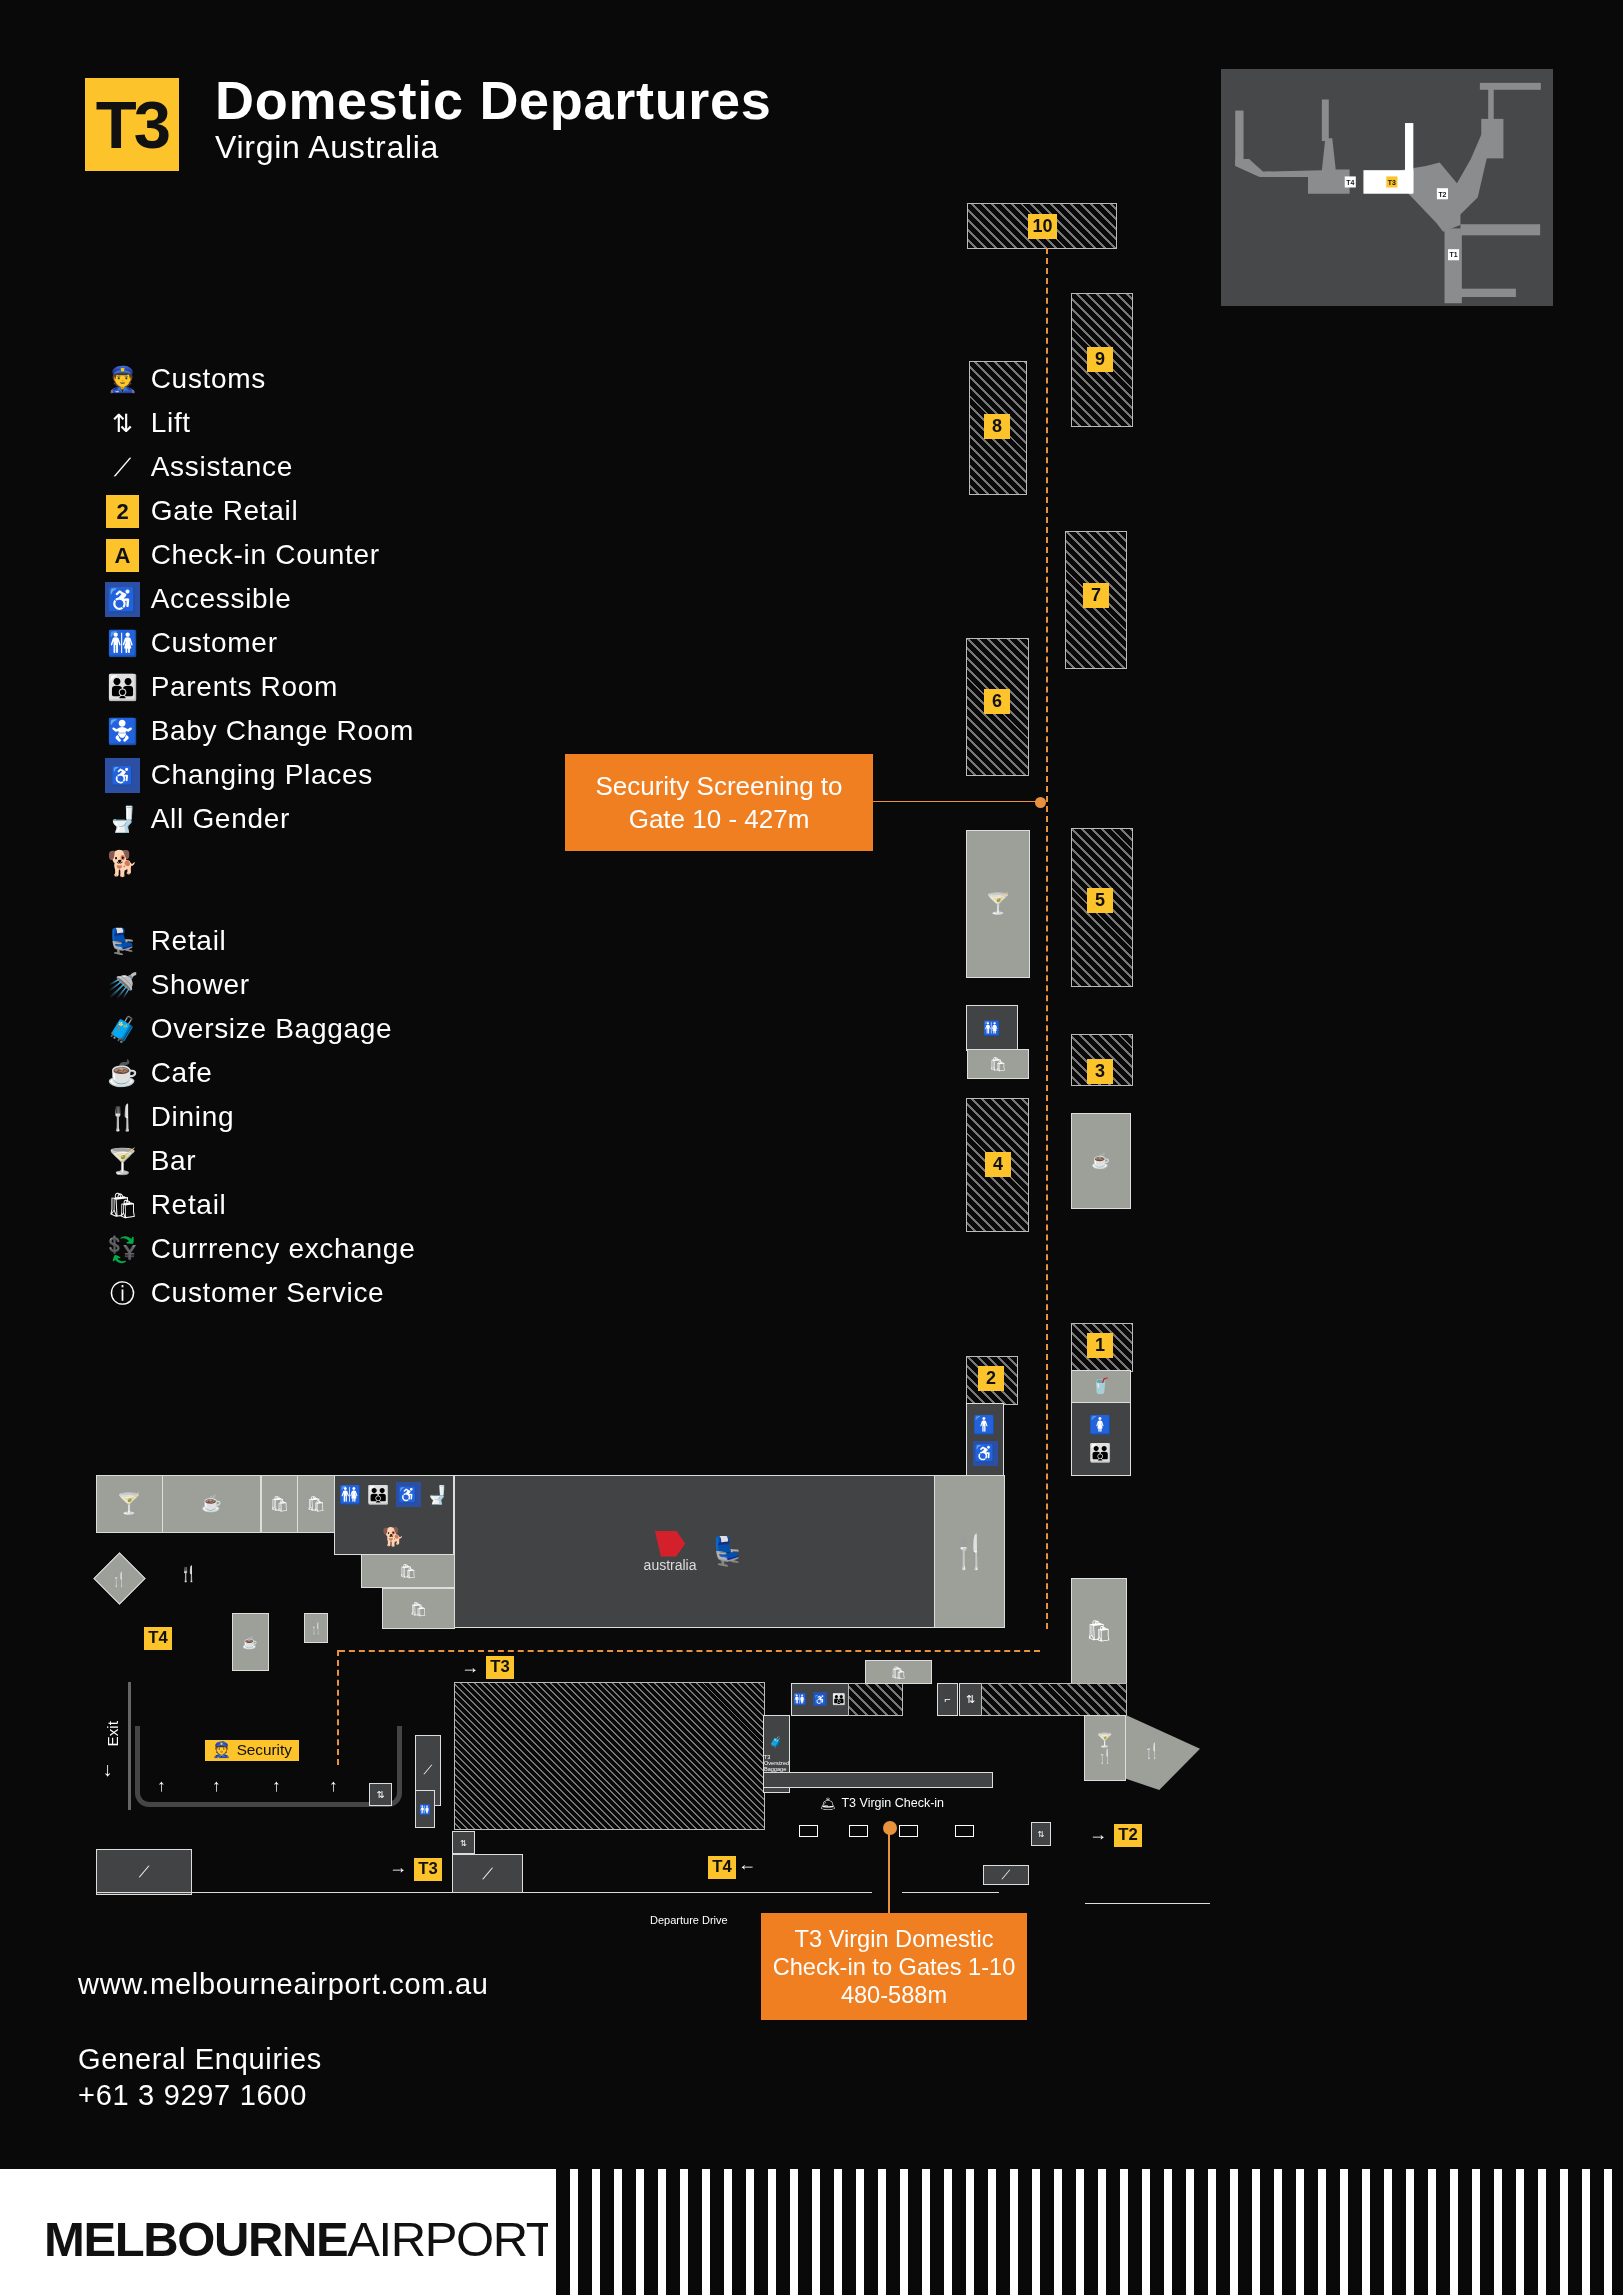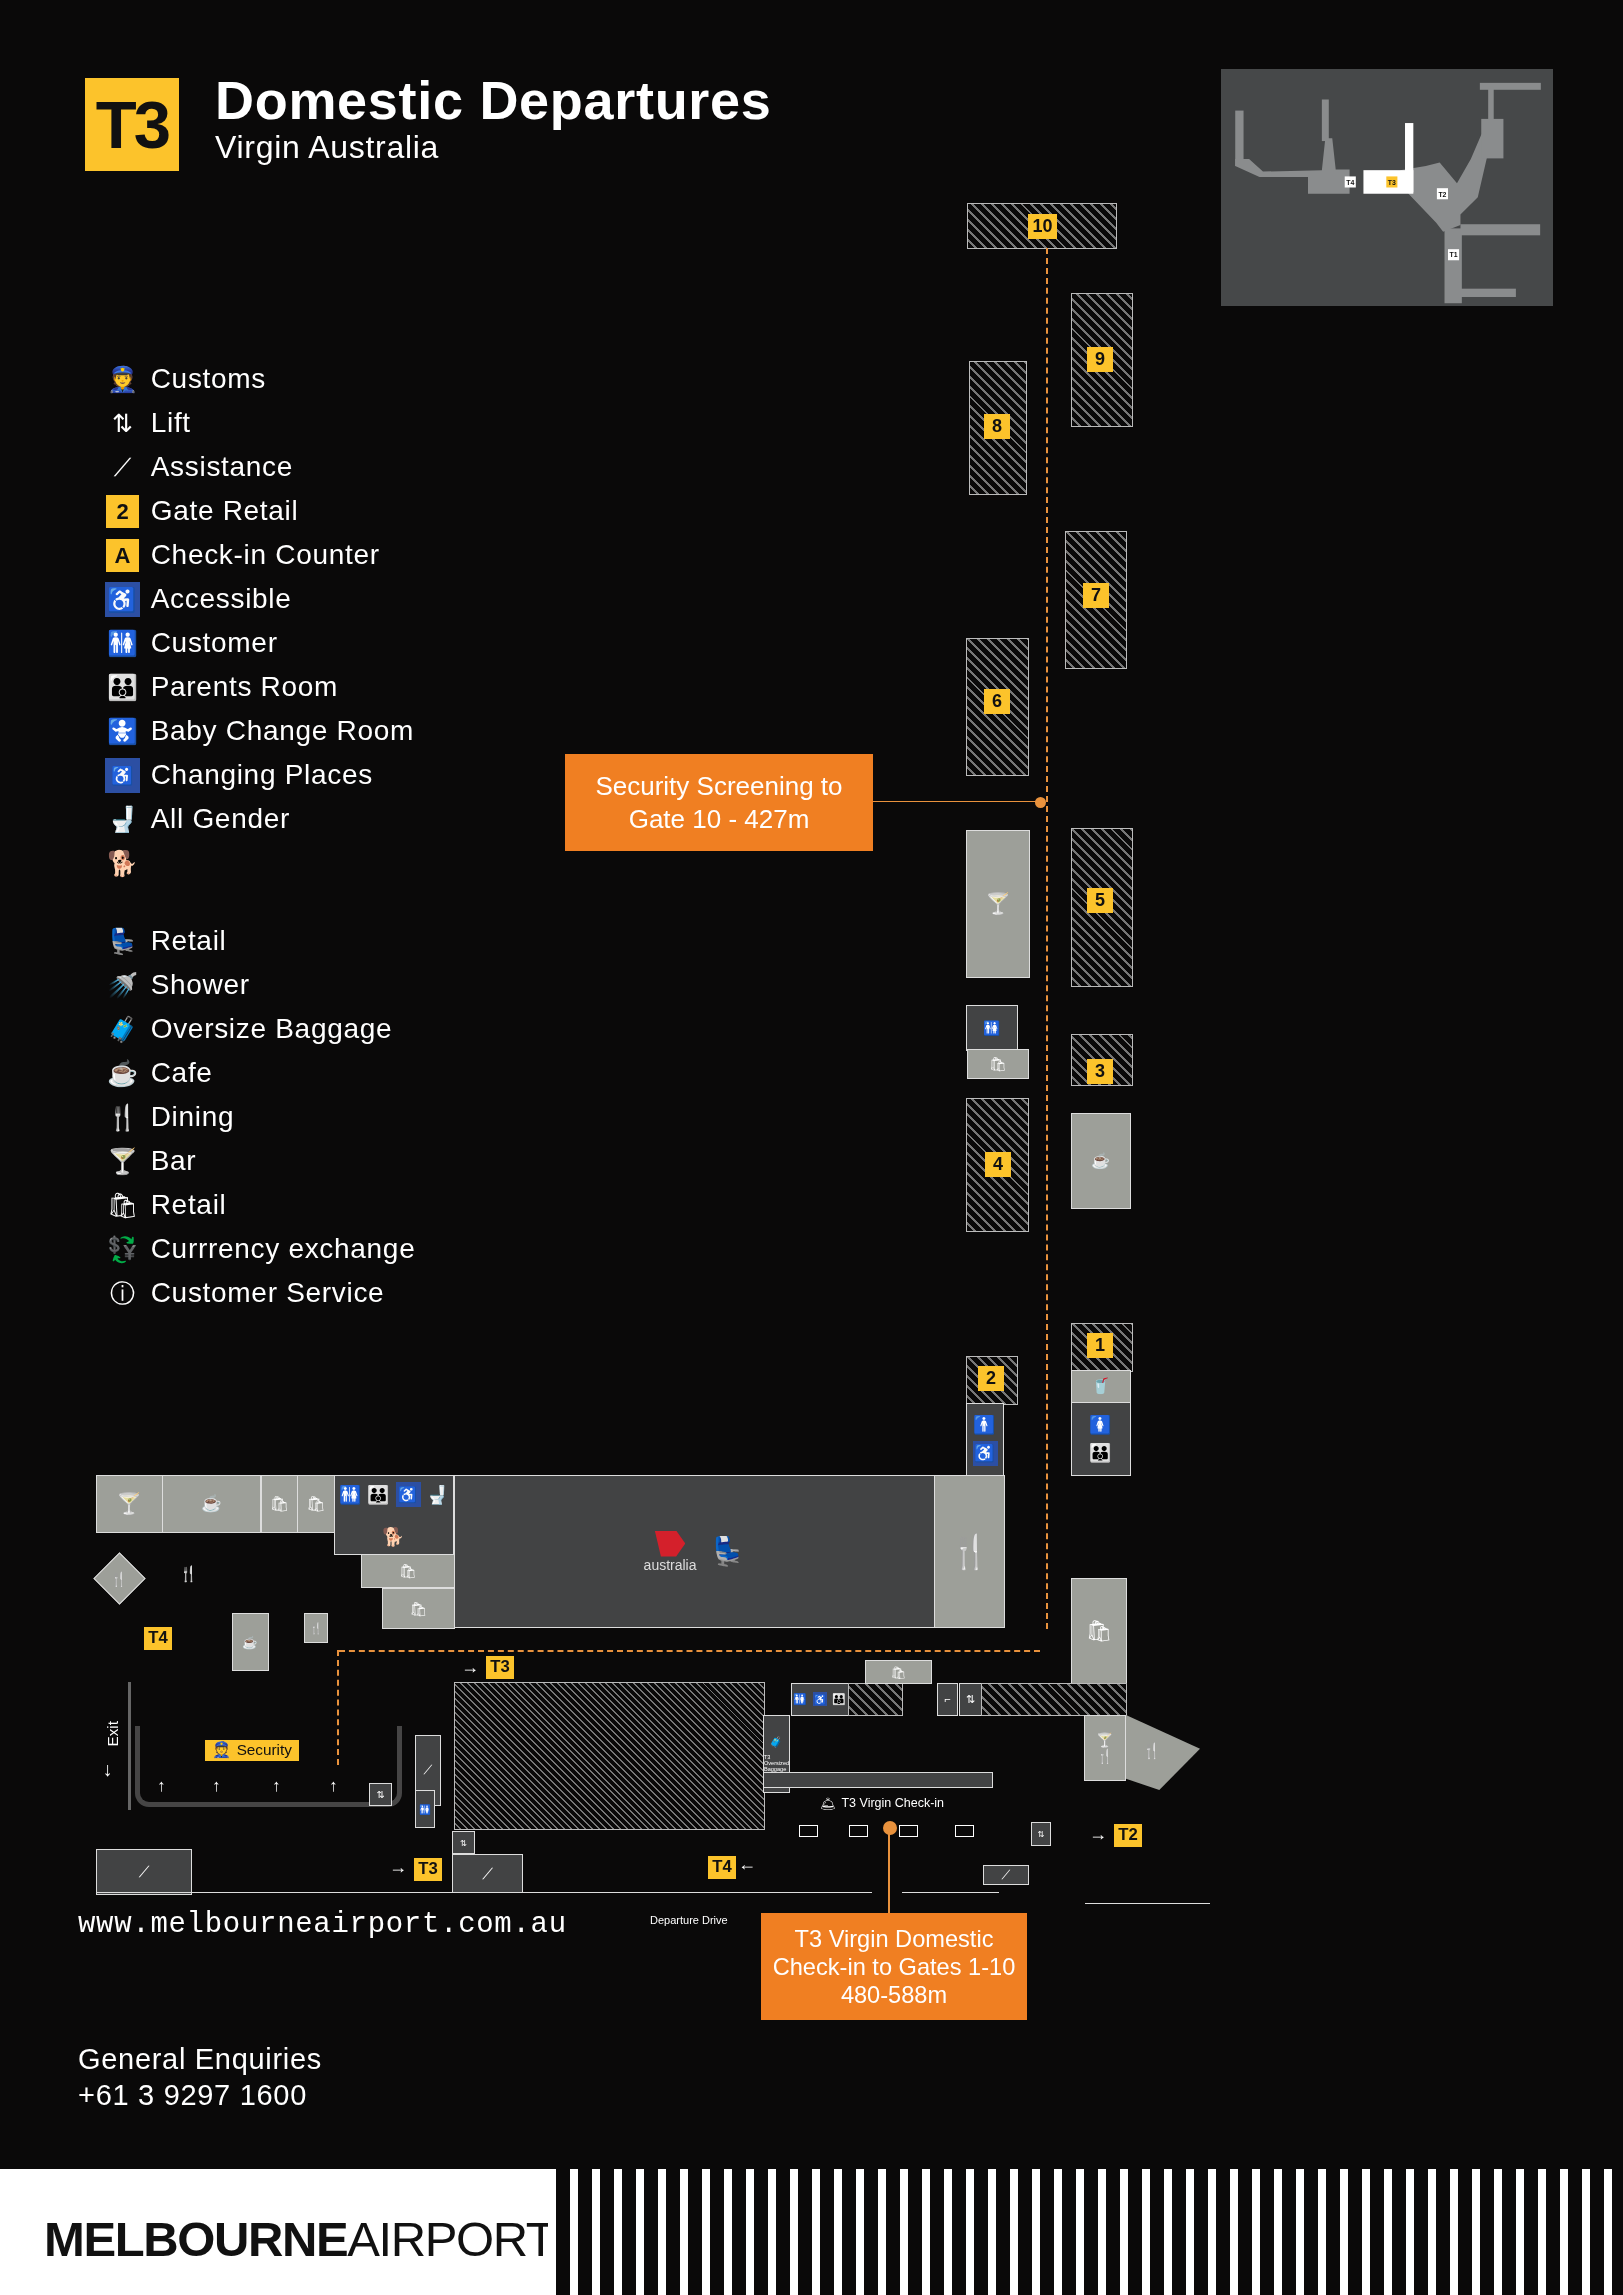--- a/index.html
+++ b/index.html
@@ -376,20 +376,20 @@
   <div class="abs" style="left:1085px;top:1903px;width:125px;height:1.4px;background:#ddd;"></div>
   <div class="abs" style="left:650px;top:1914px;font-size:11px;">Departure Drive</div>
 
   <div class="orange-box" style="left:761px;top:1913px;width:266px;height:107px;font-size:23.6px;line-height:28px;">
     <span>T3 Virgin Domestic</span>
     <span>Check-in to Gates 1-10</span>
     <span>480-588m</span>
   </div>
 </div>
 
-<div class="footer-text" style="top:1908px;font-family:Liberation Mono, monospace;">www.melbourneairport.com.au</div>
+<div class="footer-text" style="top:1968px;">www.melbourneairport.com.au</div>
 <div class="footer-text" style="top:2043px;">General Enquiries</div>
 <div class="footer-text" style="top:2079px;">+61 3 9297 1600</div>
 
 <div class="abs footer-bar"></div>
 <div class="abs brand"><span style="font-weight:700">MELBOURNE</span><span style="font-weight:400">AIRPORT</span></div>
 <div class="abs stripes"></div>
 
 
 </body></html>

